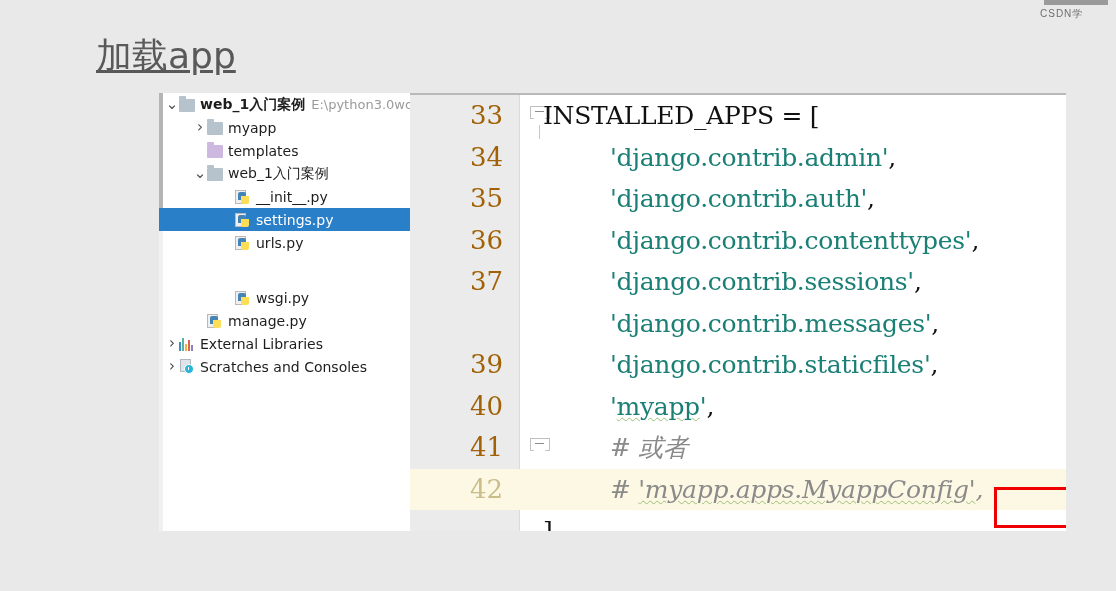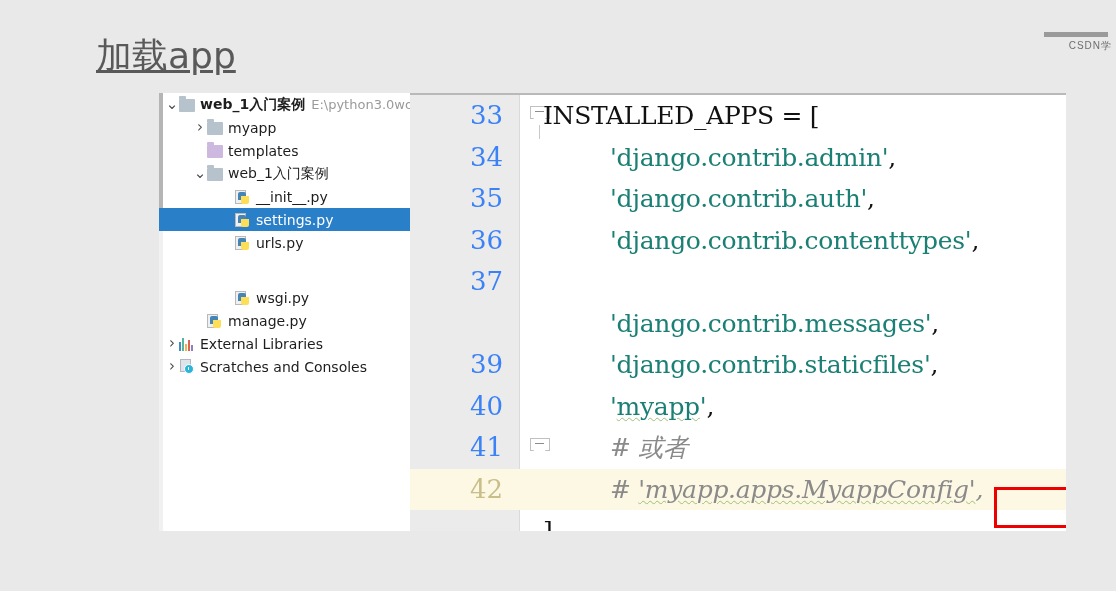--- a/index.html
+++ b/index.html
@@ -15,23 +15,22 @@
     position: relative;
   }
 
   
   #watermark {
     position: absolute;
     top: 0px;
     right: 4px;
     width: 72px;
     height: 20px;
-    text-align: right;
+    text-align: left;
     overflow: hidden;
-    margin-top: 32px;
   }
   #watermark .wm-bar {
     height: 5px;
     background: #9a9a9a;
     margin: 0 4px 2px 4px;
   }
   #watermark .wm-text {
     font-size: 10px;
     letter-spacing: 1px;
     color: #6d6d6d;
@@ -301,21 +300,21 @@
     height: 41.5px;
   }
   .code-line .lineno {
     position: absolute;
     left: 0px;
     top: 0px;
     width: 93px;
     text-align: right;
     font-size: 26px;
     line-height: 41.5px;
-    color: #3b82f6;
+    color: #a16207;
     font-family: "DejaVu Serif", "Liberation Serif", serif;
   }
   .code-line .hl-gutter {
     position: absolute;
     left: 0; top: 0;
     width: 110px; height: 41.5px;
     background: #fdf8e3;
   }
   .code-line .hl-code {
     position: absolute;
@@ -520,20 +519,21 @@
       <div class="code-line">
         <div class="lineno">35</div>
         <div class="content" style="left: 200px;"><span class="tok-str">'django.contrib.auth'</span><span class="tok-plain">,</span></div>
       </div>
       <div class="code-line">
         <div class="lineno">36</div>
         <div class="content" style="left: 200px;"><span class="tok-str">'django.contrib.contenttypes'</span><span class="tok-plain">,</span></div>
       </div>
       <div class="code-line">
         <div class="lineno">37</div>
+        <div class="content" style="left: 200px;"><span class="tok-str">'django.contrib.sessions'</span><span class="tok-plain">,</span></div>
       </div>
       <div class="code-line">
         <div class="content" style="left: 200px;"><span class="tok-str">'django.contrib.messages'</span><span class="tok-plain">,</span></div>
       </div>
       <div class="code-line">
         <div class="lineno">39</div>
         <div class="content" style="left: 200px;"><span class="tok-str">'django.contrib.staticfiles'</span><span class="tok-plain">,</span></div>
       </div>
       <div class="code-line">
         <div class="lineno">40</div>

